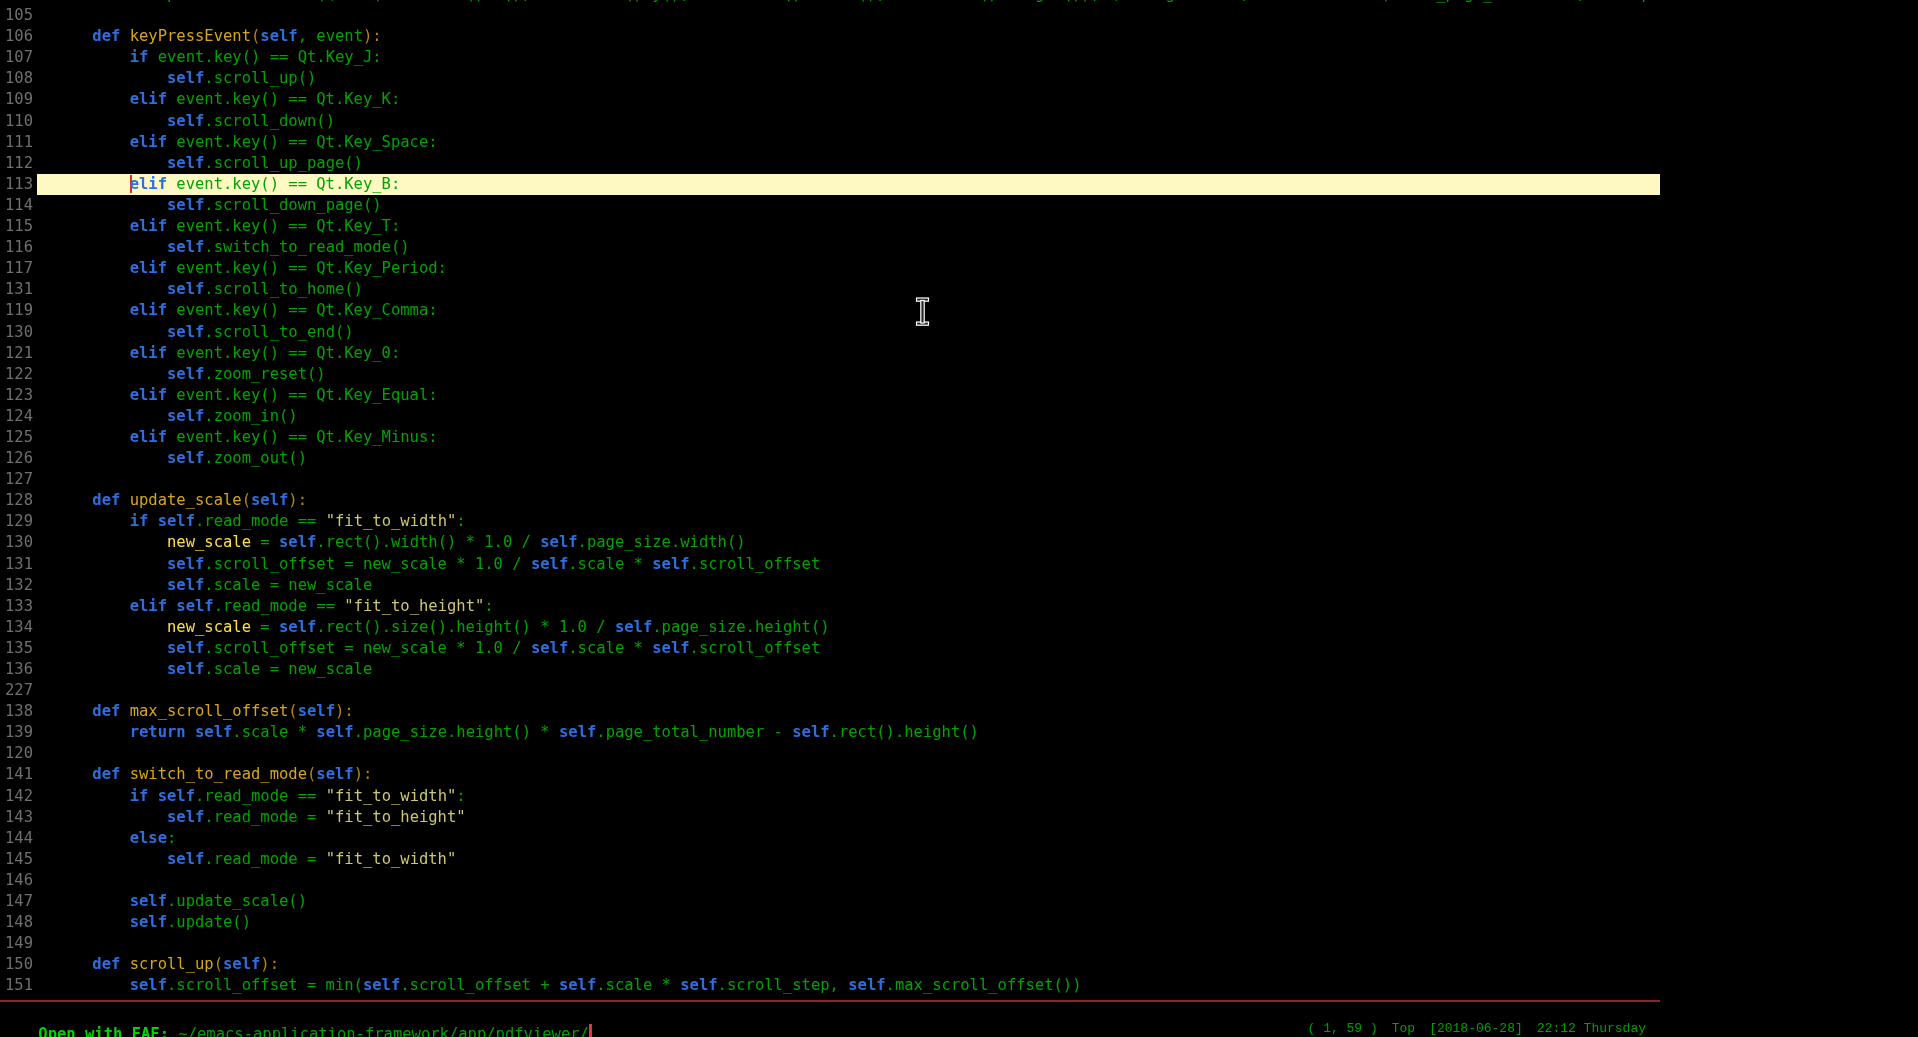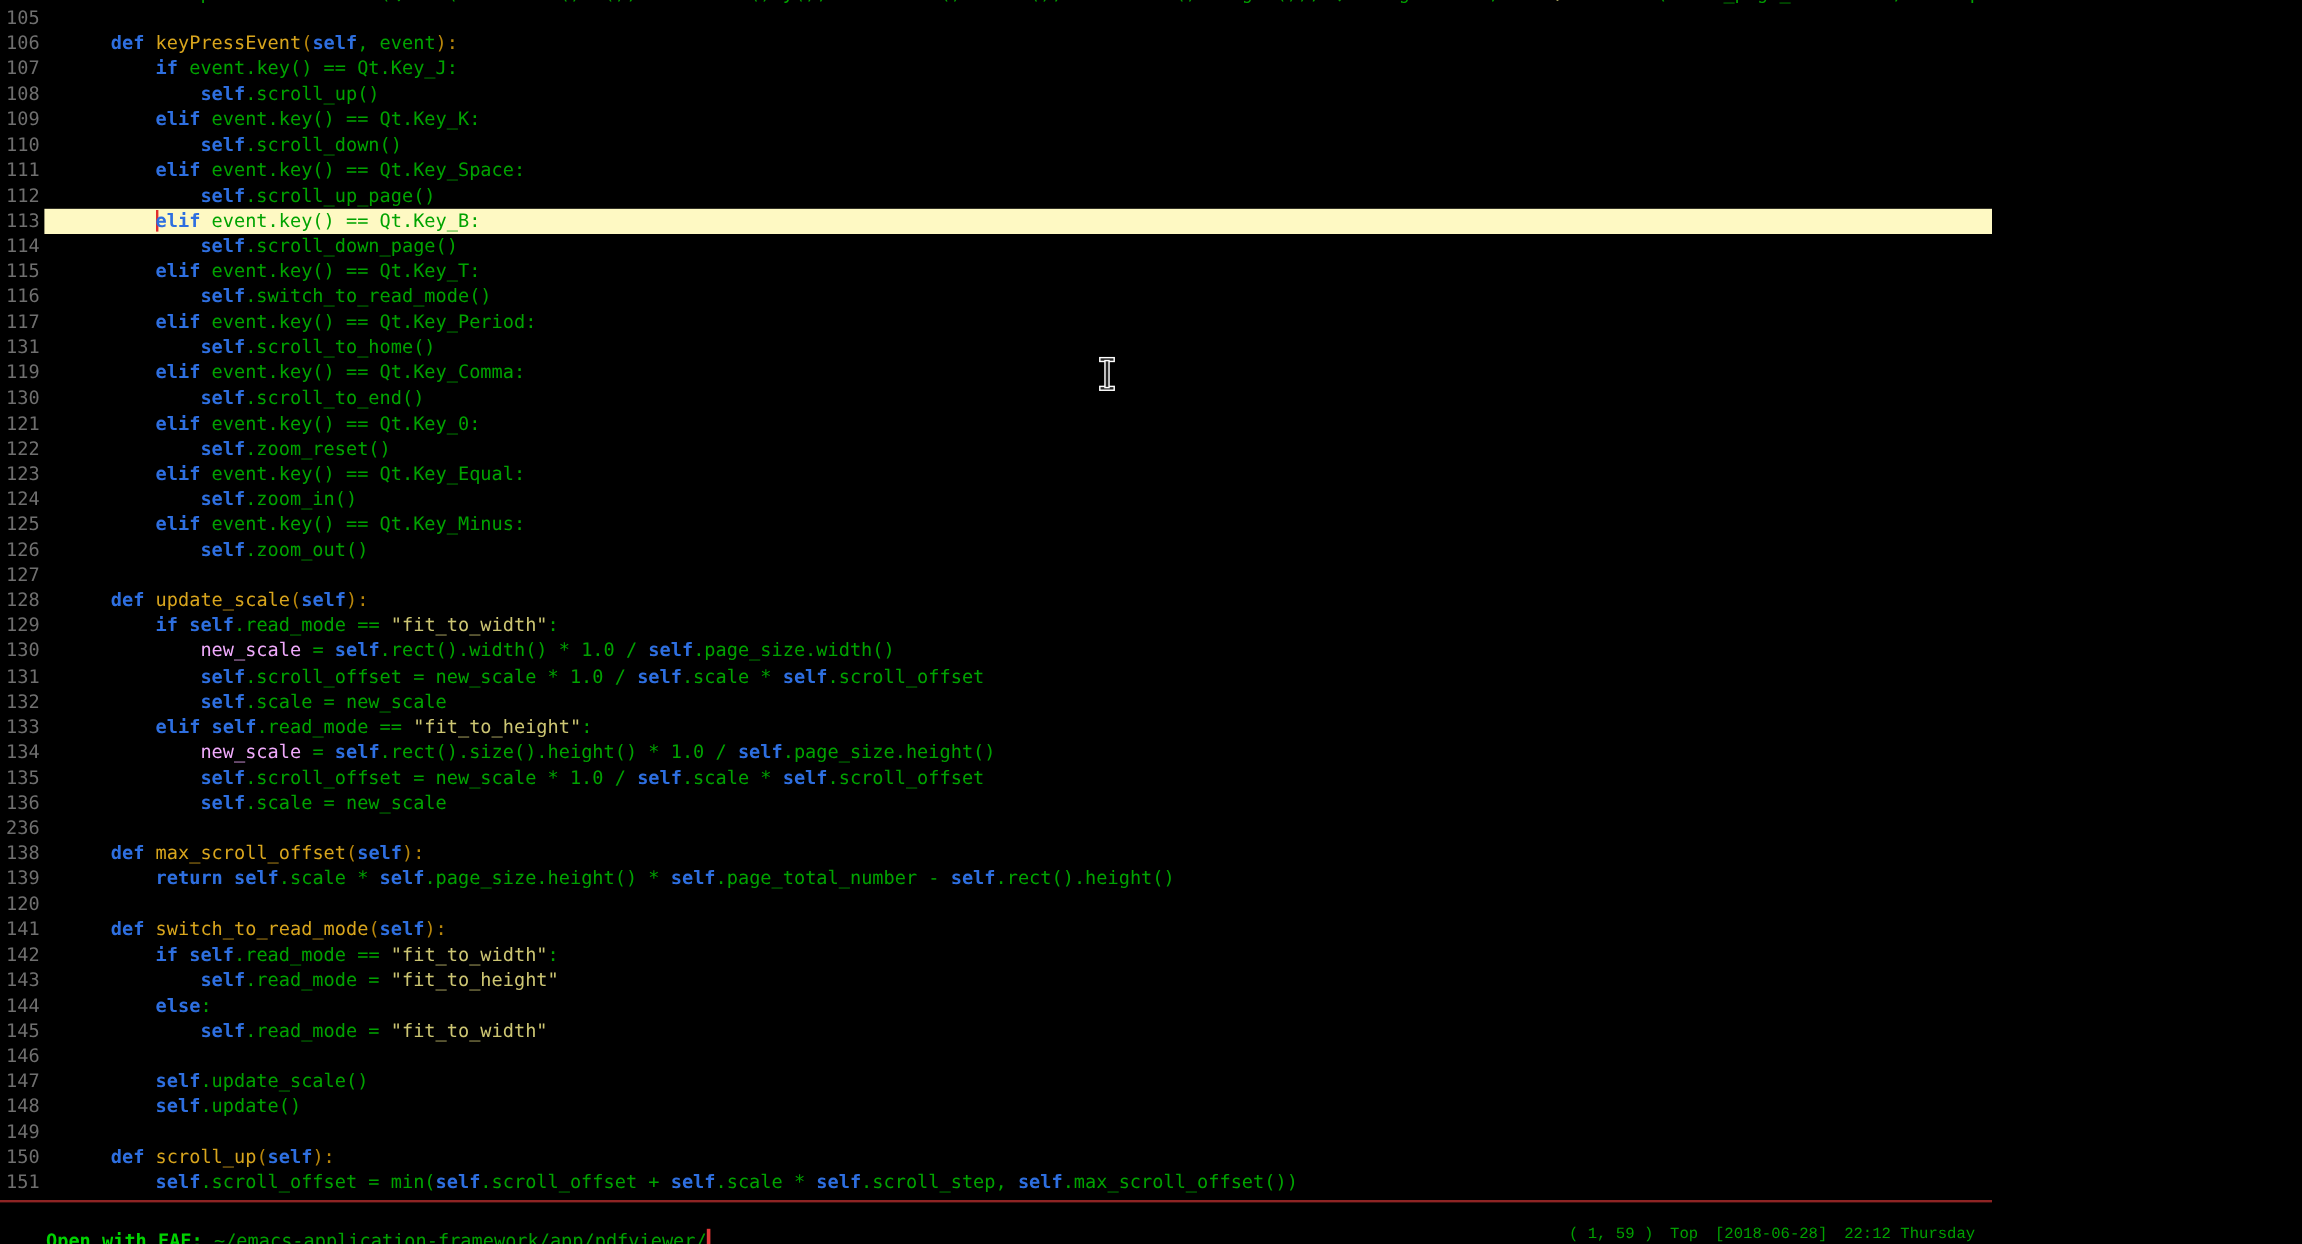--- a/index.html
+++ b/index.html
@@ -8,21 +8,21 @@
   
   #code-area{position:absolute;left:0;top:-16px;width:1918px;font-size:15.5px;line-height:21.1px;}
   .row{display:flex;height:21.1px;white-space:pre;}
   .ln{display:inline-block;width:28px;padding-left:5px;color:#6f6f6f;flex:0 0 auto;}
   .txt{flex:1 1 auto;margin-left:4px;padding-left:18px;white-space:pre;}
   .row.hl .txt{background:#fef9c3;}
   .seg-d{color:#00a300;}
   .seg-k{color:#2e6fe0;font-weight:bold;}
   .seg-f{color:#d8a51d;}
   .seg-p{color:#b8860b;}
-  .seg-v{color:#f0abfc;}
+  .seg-v{color:#fde047;}
   .seg-str{color:#cdc673;}
   .cursor-bar{display:inline-block;width:2px;height:18px;background:#e02d2d;vertical-align:text-bottom;margin-right:-2px;}
   
   #divider{position:absolute;left:0;top:1000px;width:1918px;height:2px;background:#8e2424;}
   
   #minibuffer{position:absolute;left:1px;top:1004px;font-size:15.5px;line-height:20px;white-space:pre;}
   #mb-prompt{color:#00d300;font-weight:bold;}
   #mb-input{color:#00a000;}
   #mb-cursor{display:inline-block;width:3px;height:19px;background:#e03838;vertical-align:text-bottom;}
   
@@ -64,21 +64,21 @@
       <div class="row"><span class="ln">127</span><span class="txt"></span></div>
       <div class="row"><span class="ln">128</span><span class="txt"><span class="seg-d">    </span><span class="seg-k">def</span><span class="seg-d"> </span><span class="seg-f">update_scale</span><span class="seg-p">(</span><span class="seg-k">self</span><span class="seg-p">):</span></span></div>
       <div class="row"><span class="ln">129</span><span class="txt"><span class="seg-d">        </span><span class="seg-k">if</span><span class="seg-d"> </span><span class="seg-k">self</span><span class="seg-d">.read_mode == </span><span class="seg-str">"fit_to_width"</span><span class="seg-d">:</span></span></div>
       <div class="row"><span class="ln">130</span><span class="txt"><span class="seg-d">            </span><span class="seg-v">new_scale</span><span class="seg-d"> = </span><span class="seg-k">self</span><span class="seg-d">.rect().width() * 1.0 / </span><span class="seg-k">self</span><span class="seg-d">.page_size.width()</span></span></div>
       <div class="row"><span class="ln">131</span><span class="txt"><span class="seg-d">            </span><span class="seg-k">self</span><span class="seg-d">.scroll_offset = new_scale * 1.0 / </span><span class="seg-k">self</span><span class="seg-d">.scale * </span><span class="seg-k">self</span><span class="seg-d">.scroll_offset</span></span></div>
       <div class="row"><span class="ln">132</span><span class="txt"><span class="seg-d">            </span><span class="seg-k">self</span><span class="seg-d">.scale = new_scale</span></span></div>
       <div class="row"><span class="ln">133</span><span class="txt"><span class="seg-d">        </span><span class="seg-k">elif</span><span class="seg-d"> </span><span class="seg-k">self</span><span class="seg-d">.read_mode == </span><span class="seg-str">"fit_to_height"</span><span class="seg-d">:</span></span></div>
       <div class="row"><span class="ln">134</span><span class="txt"><span class="seg-d">            </span><span class="seg-v">new_scale</span><span class="seg-d"> = </span><span class="seg-k">self</span><span class="seg-d">.rect().size().height() * 1.0 / </span><span class="seg-k">self</span><span class="seg-d">.page_size.height()</span></span></div>
       <div class="row"><span class="ln">135</span><span class="txt"><span class="seg-d">            </span><span class="seg-k">self</span><span class="seg-d">.scroll_offset = new_scale * 1.0 / </span><span class="seg-k">self</span><span class="seg-d">.scale * </span><span class="seg-k">self</span><span class="seg-d">.scroll_offset</span></span></div>
       <div class="row"><span class="ln">136</span><span class="txt"><span class="seg-d">            </span><span class="seg-k">self</span><span class="seg-d">.scale = new_scale</span></span></div>
-      <div class="row"><span class="ln">236</span><span class="txt"></span></div>
+      <div class="row"><span class="ln">227</span><span class="txt"></span></div>
       <div class="row"><span class="ln">138</span><span class="txt"><span class="seg-d">    </span><span class="seg-k">def</span><span class="seg-d"> </span><span class="seg-f">max_scroll_offset</span><span class="seg-p">(</span><span class="seg-k">self</span><span class="seg-p">):</span></span></div>
       <div class="row"><span class="ln">139</span><span class="txt"><span class="seg-d">        </span><span class="seg-k">return</span><span class="seg-d"> </span><span class="seg-k">self</span><span class="seg-d">.scale * </span><span class="seg-k">self</span><span class="seg-d">.page_size.height() * </span><span class="seg-k">self</span><span class="seg-d">.page_total_number - </span><span class="seg-k">self</span><span class="seg-d">.rect().height()</span></span></div>
       <div class="row"><span class="ln">120</span><span class="txt"></span></div>
       <div class="row"><span class="ln">141</span><span class="txt"><span class="seg-d">    </span><span class="seg-k">def</span><span class="seg-d"> </span><span class="seg-f">switch_to_read_mode</span><span class="seg-p">(</span><span class="seg-k">self</span><span class="seg-p">):</span></span></div>
       <div class="row"><span class="ln">142</span><span class="txt"><span class="seg-d">        </span><span class="seg-k">if</span><span class="seg-d"> </span><span class="seg-k">self</span><span class="seg-d">.read_mode == </span><span class="seg-str">"fit_to_width"</span><span class="seg-d">:</span></span></div>
       <div class="row"><span class="ln">143</span><span class="txt"><span class="seg-d">            </span><span class="seg-k">self</span><span class="seg-d">.read_mode = </span><span class="seg-str">"fit_to_height"</span></span></div>
       <div class="row"><span class="ln">144</span><span class="txt"><span class="seg-d">        </span><span class="seg-k">else</span><span class="seg-d">:</span></span></div>
       <div class="row"><span class="ln">145</span><span class="txt"><span class="seg-d">            </span><span class="seg-k">self</span><span class="seg-d">.read_mode = </span><span class="seg-str">"fit_to_width"</span></span></div>
       <div class="row"><span class="ln">146</span><span class="txt"></span></div>
       <div class="row"><span class="ln">147</span><span class="txt"><span class="seg-d">        </span><span class="seg-k">self</span><span class="seg-d">.update_scale()</span></span></div>

